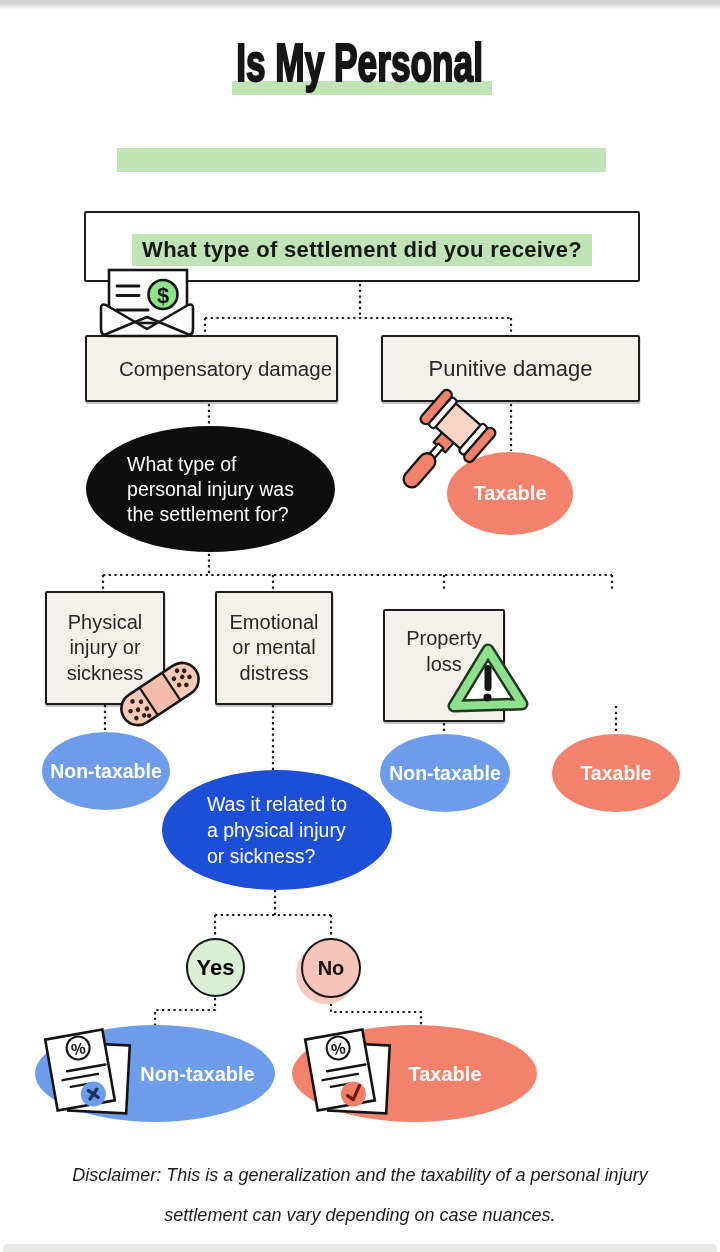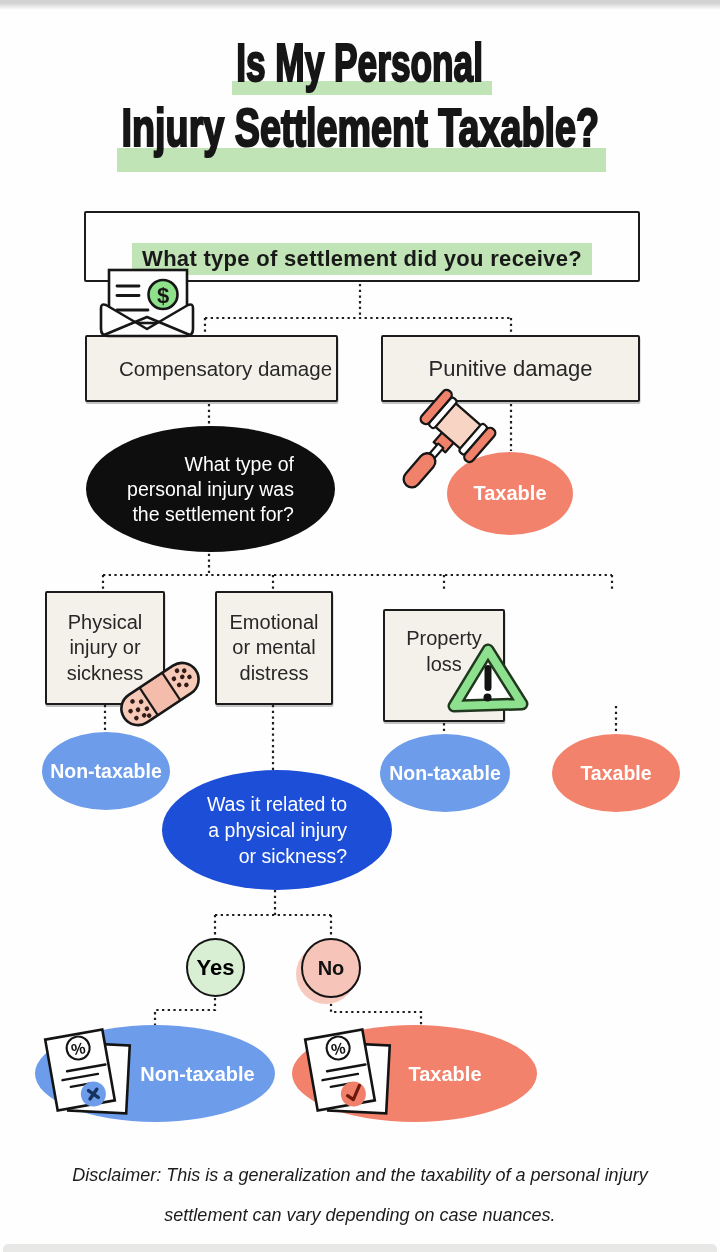--- a/index.html
+++ b/index.html
@@ -3,36 +3,35 @@
 <meta charset="utf-8">
 <style>
   html,body{margin:0;padding:0;}
   body{width:720px;height:1252px;background:#fefefe;font-family:"Liberation Sans",sans-serif;overflow:hidden;}
   #page{position:relative;width:720px;height:1252px;}
   .abs{position:absolute;}
   .box{position:absolute;background:#f4f1eb;border:2px solid #1c1c1c;border-radius:2px;
        display:flex;align-items:center;justify-content:center;text-align:center;
        color:#272727;box-sizing:border-box;box-shadow:0.5px 2px 0 rgba(40,40,40,.28);}
   .ell{position:absolute;border-radius:50%;display:flex;align-items:center;justify-content:center;
-       text-align:right;box-sizing:border-box;}
+       text-align:left;box-sizing:border-box;}
   .white{color:#fff;font-weight:bold;}
   .hl{background:#c0e4b5;}
 </style>
 </head>
 <body>
 <div id="page">
 
   <div class="abs" style="left:0;top:0;width:720px;height:10px;background:linear-gradient(#d2d2d2 0 30%,#fefefe);"></div>
 
   <div class="abs" style="left:232px;top:81px;width:260px;height:14px;background:#c0e4b5;"></div>
   <div class="abs" style="left:117px;top:148px;width:489px;height:24px;background:#c0e4b5;"></div>
   <div id="title" class="abs" style="left:0;top:30px;width:720px;text-align:center;color:#161616;
        font-weight:bold;font-size:53px;line-height:65px;-webkit-text-stroke:2.2px #161616;">
     <div><span style="display:inline-block;transform:scaleX(0.665);">Is My Personal</span></div>
-    <div><span style="display:inline-block;transform:scaleX(0.712);">Injury Settlement Taxable?</span></div>
   </div>
 
   <svg class="abs" style="left:0;top:0;" width="720" height="1252" fill="none" stroke="#1e1e1e" stroke-width="2.2" stroke-dasharray="2.3 3.4">
     <path d="M360 284 V318"></path>
     <path d="M205 318 H511"></path>
     <path d="M205 318 V334 M511 318 V334"></path>
     <path d="M209 404 V426"></path>
     <path d="M511 404 V451"></path>
     <path d="M209 548 V575"></path>
     <path d="M103 575 H612"></path>
@@ -40,21 +39,21 @@
     <path d="M105 705 V731 M444 706 V733 M616 706 V733"></path>
     <path d="M273 705 V770"></path>
     <path d="M275 890 V915"></path>
     <path d="M215 915 H331"></path>
     <path d="M215 915 V937 M331 915 V937"></path>
     <path d="M215 998 V1010 H155 V1027"></path>
     <path d="M331 998 V1012 H421 V1029"></path>
   </svg>
 
   <div class="abs" style="left:84px;top:211px;width:556px;height:71px;background:#fefefe;border:2px solid #1c1c1c;border-radius:2px;box-sizing:border-box;display:flex;align-items:center;justify-content:center;">
-    <span style="font-size:22px;font-weight:bold;color:#191919;letter-spacing:0.3px;position:relative;top:12px;"><span class="hl" style="padding:3px 10px 4px;">What type of settlement did you receive?</span></span>
+    <span style="font-size:22px;font-weight:bold;color:#191919;letter-spacing:0.3px;position:relative;top:3px;"><span class="hl" style="padding:3px 10px 4px;">What type of settlement did you receive?</span></span>
   </div>
 
   <div class="box" style="left:85px;top:335px;width:253px;height:67px;font-size:20.5px;padding-left:28px;">Compensatory damage</div>
   <div class="box" style="left:381px;top:335px;width:259px;height:67px;font-size:22px;">Punitive damage</div>
 
   <div class="ell" style="left:86px;top:426px;width:249px;height:126px;background:#0e0e0e;color:#fff;font-size:19.5px;line-height:25px;">What type of<br>personal injury was<br>the settlement for?</div>
 
   <div class="ell white" style="left:447px;top:452px;width:126px;height:83px;background:#f2826c;font-size:20px;">Taxable</div>
 
   <div class="box" style="left:45px;top:591px;width:120px;height:114px;font-size:20px;line-height:25.5px;">Physical<br>injury or<br>sickness</div>

